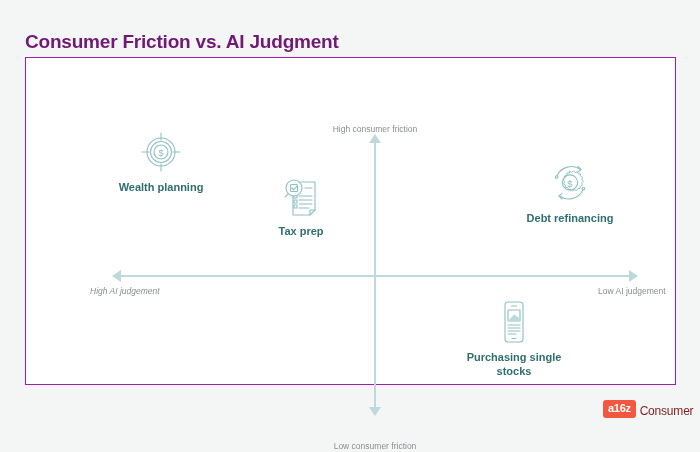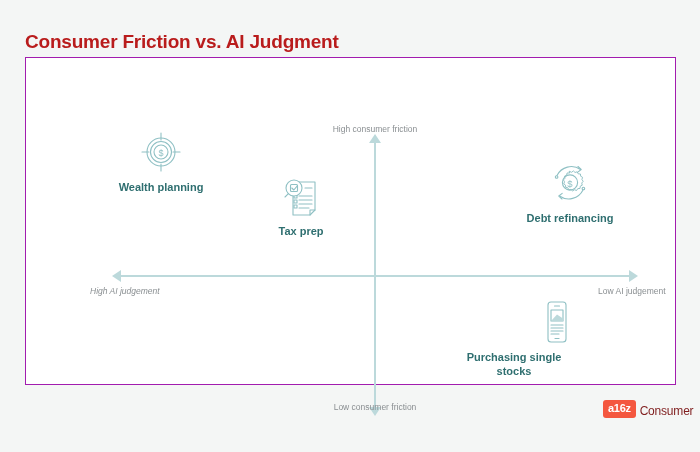--- a/index.html
+++ b/index.html
@@ -13,21 +13,21 @@
     font-family: "Liberation Sans", sans-serif;
     overflow: hidden;
     position: relative;
   }
   .page-title {
     position: absolute;
     left: 25px;
     top: 18px;
     font-size: 19px;
     font-weight: bold;
-    color: #b91c1c;
+    color: #701a75;
     letter-spacing: -0.2px;
   }
   .chart-card {
     position: absolute;
     left: 25px;
     top: 57px;
     width: 651px;
     height: 328px;
     background: #ffffff;
     border: 1px solid #a21caf;
@@ -80,21 +80,21 @@
     border-left: 9px solid #bcd9db;
   }
   
   .axis-label {
     position: absolute;
     font-size: 8.5px;
     color: #8a8f92;
     white-space: nowrap;
   }
   .axis-label-top    { left: 349px; top: 66px; transform: translateX(-50%); }
-  .axis-label-bottom { left: 349px; top: 344px; transform: translateX(-50%); }
+  .axis-label-bottom { left: 349px; top: 383px; transform: translateX(-50%); }
   .axis-label-left   { left: 64px;  top: 228px; font-style: italic; }
   .axis-label-right  { left: 572px; top: 228px; }
   
   .item {
     position: absolute;
     display: flex;
     flex-direction: column;
     align-items: center;
     width: 130px;
   }
@@ -107,21 +107,21 @@
     margin-top: 7px;
     font-size: 11px;
     font-weight: bold;
     color: #2f6f70;
     text-align: center;
     line-height: 1.25;
   }
   .item-wealth   { left: 70px;  top: 72px; }
   .item-tax      { left: 210px; top: 116px; }
   .item-debt     { left: 479px; top: 103px; }
-  .item-stocks   { left: 423px; top: 242px; align-items: flex-end; }
+  .item-stocks   { left: 423px; top: 242px; }
   
   .footer-logo {
     position: absolute;
     left: 603px;
     top: 400px;
     display: flex;
     align-items: flex-end;
     gap: 4px;
   }
   .logo-mark {

